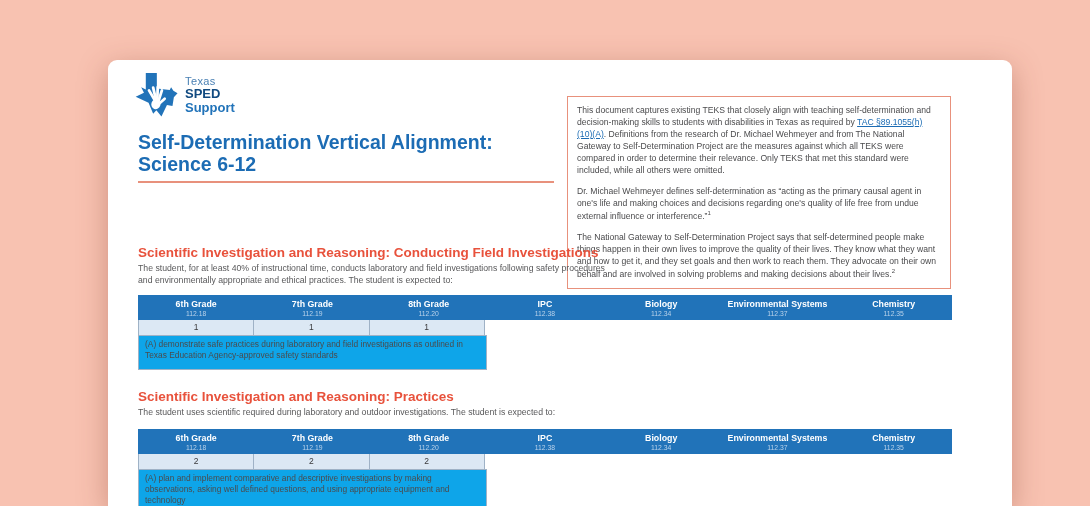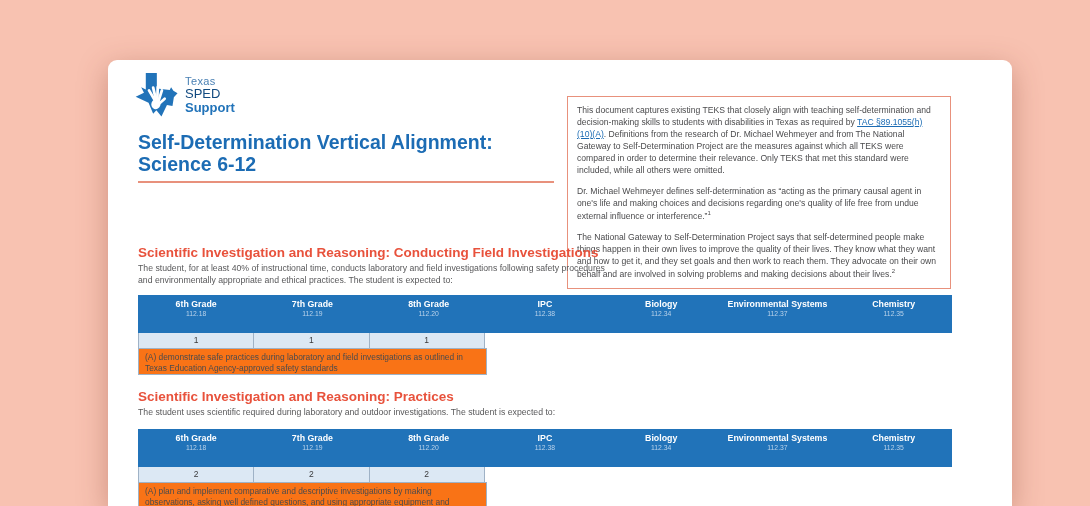--- a/index.html
+++ b/index.html
@@ -17,21 +17,21 @@
     border-radius: 9px 9px 0 0;
     box-shadow: 0 8px 30px rgba(125, 52, 33, 0.35);
   }
   .page * { box-sizing: border-box; }
 
   
   .logo { position: absolute; left: 24px; top: 12px; display: flex; align-items: center; gap: 7px; }
   .logo svg { width: 46px; height: 46px; }
   .logo-text { display: flex; flex-direction: column; line-height: 1.02; }
   .logo-texas { font-size: 11px; font-weight: 400; color: #4a80b4; letter-spacing: 0.4px; }
-  .logo-sped { font-size: 13px; font-weight: 400; color: #114a80; }
+  .logo-sped { font-size: 13px; font-weight: 700; color: #114a80; }
   .logo-support { font-size: 13px; font-weight: 800; color: #2173b9; }
 
   
   .doc-title {
     position: absolute; left: 30px; top: 71px;
     font-size: 19.5px; font-weight: 700; color: #1c6cb4; line-height: 1.13;
   }
   .title-rule {
     position: absolute; left: 30px; top: 121px;
     width: 416px; height: 2px; background: #e8917c;
@@ -62,36 +62,36 @@
   #section1-heading { top: 185px; }
   #section1-intro   { top: 203px; }
   #section2-heading { top: 329px; }
   #section2-intro   { top: 347px; }
 
   
   .teks-table { position: absolute; left: 30px; width: 814px; }
   #table1 { top: 235px; }
   #table2 { top: 369px; }
   .thead { display: flex; background: #2173b9; color: #ffffff; text-align: center; }
-  .th { width: 116.28px; padding: 4px 2px 16px 2px; }
+  .th { width: 116.28px; padding: 4px 2px 3px 2px; }
   .th-label { font-size: 8.8px; font-weight: 700; line-height: 1.15; }
   .th-code  { font-size: 6.8px; color: #b9d2ea; margin-top: 1px; }
   .num-row { display: flex; width: 350px; }
   .num-cell {
     width: 116.28px; background: #dce8f4;
     border: 1px solid #9fb2c6; border-top: none;
     margin-left: -1px;
     text-align: center; font-size: 8.5px; color: #3a3a3c;
     padding: 2px 0 3px 0;
   }
   .num-cell:first-child { margin-left: 0; }
   .desc-row {
     width: 349px; margin-top: -1px;
-    border: 1px solid #9fb2c6; background: #f97316;
-    padding: 3px 6px 0 6px;
+    border: 1px solid #9fb2c6; background: #0ea5e9;
+    padding: 3px 6px 8px 6px;
     font-size: 8.4px; color: #4b4b4d; line-height: 1.33;
   }
 </style>
 </head>
 <body>
 
 <div class="page">
 
   <div class="logo">
     <svg viewBox="0 0 100 100" aria-hidden="true">

